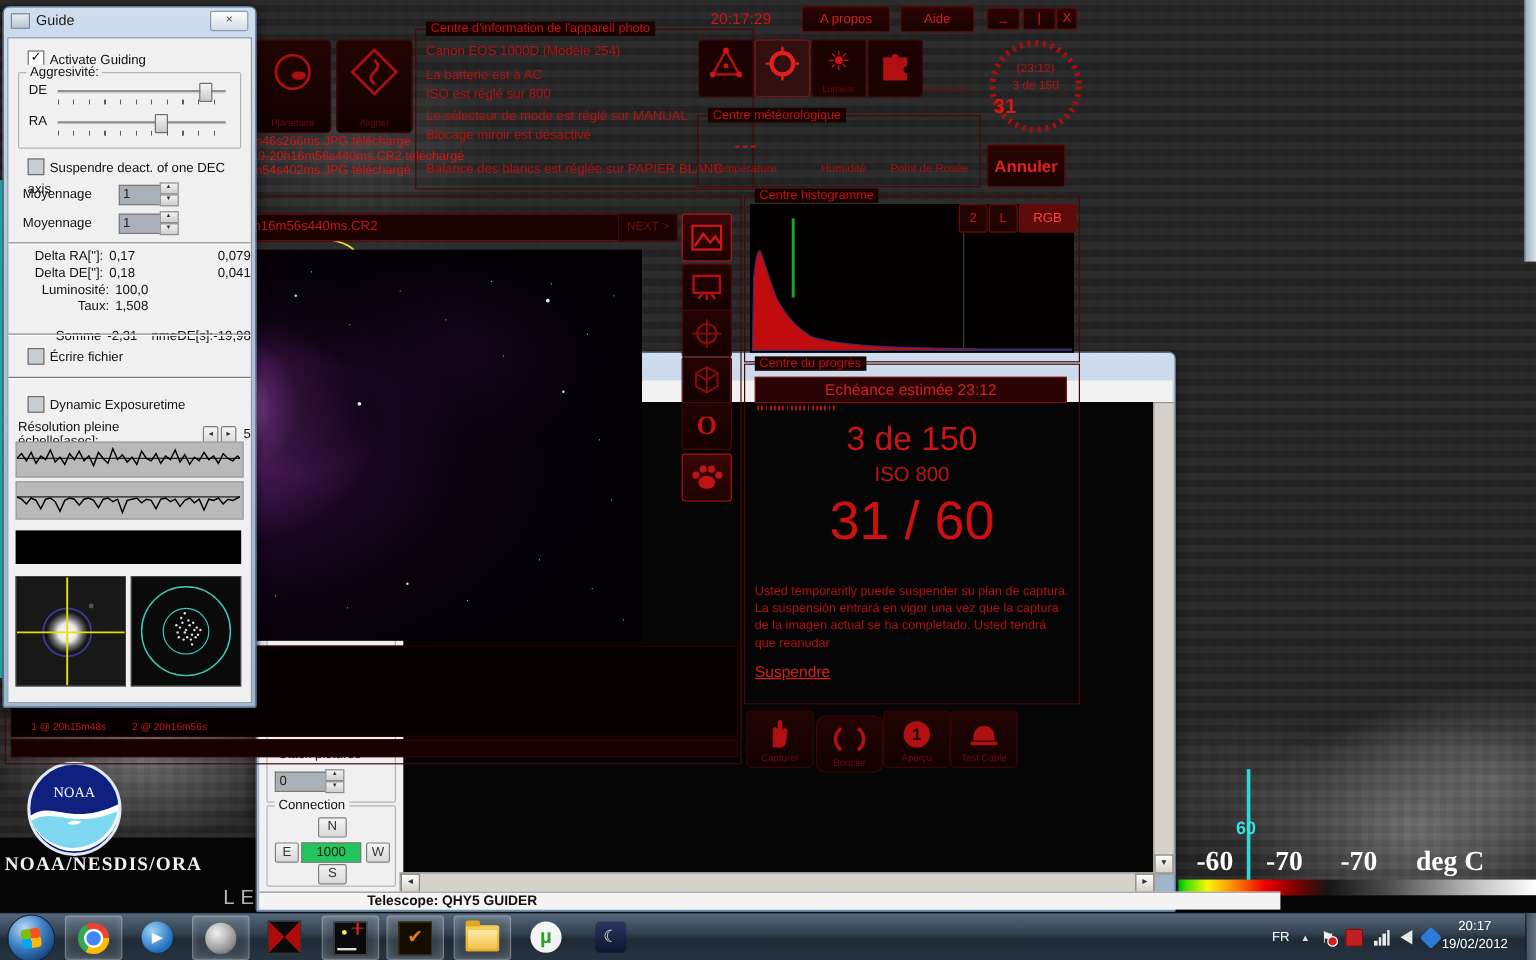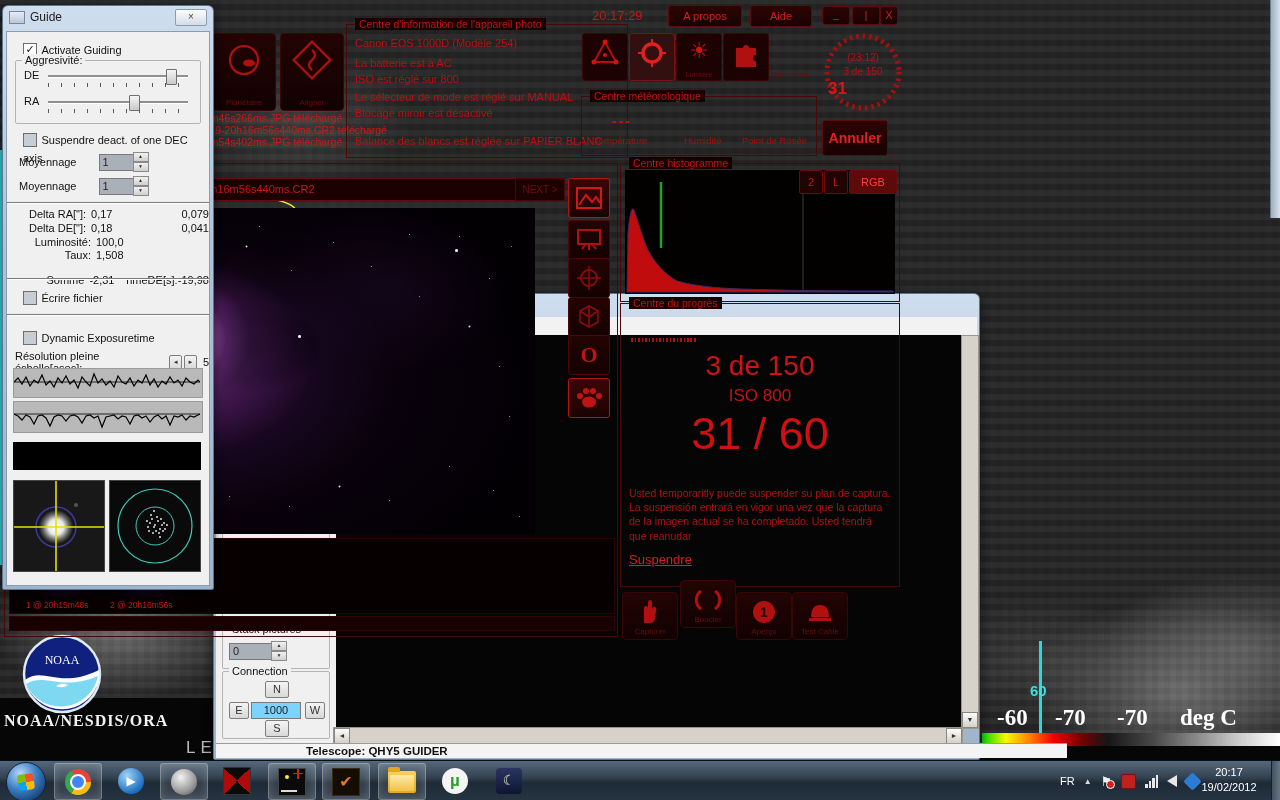--- a/index.html
+++ b/index.html
@@ -214,21 +214,21 @@
             <span>▲</span>
             <span>▼</span>
           </span>
         </div>
       </div>
 
       <div class="fieldset" style="left:6px;top:336px;width:106px;height:66px;">
         <span class="leg">Connection</span>
         <div class="btn97" style="left:42px;top:9px;width:22px;height:15px;line-height:15px;">N</div>
         <div class="btn97" style="left:6px;top:30px;width:18px;height:15px;line-height:15px;">E</div>
-        <div style="position:absolute;left:28px;top:30px;width:48px;height:15px;background:#7dd3fc;border:1px solid #7a7a7a;font-size:11px;text-align:center;line-height:15px;color:#222;">1000</div>
+        <div style="position:absolute;left:28px;top:30px;width:48px;height:15px;background:#22c55e;border:1px solid #7a7a7a;font-size:11px;text-align:center;line-height:15px;color:#222;">1000</div>
         <div class="btn97" style="left:82px;top:30px;width:18px;height:15px;line-height:15px;">W</div>
         <div class="btn97" style="left:42px;top:48px;width:22px;height:15px;line-height:15px;">S</div>
       </div>
     </div>
 
     <div class="sb" style="left:747px;top:41px;width:16px;height:392px;">
       <div class="sbbtn" style="position:absolute;left:0;bottom:0;width:14px;height:14px;line-height:13px;">▼</div>
     </div>
     <div class="sb" style="left:119px;top:433px;width:628px;height:16px;">
       <div class="sbbtn" style="position:absolute;left:0;top:0;width:14px;height:14px;line-height:13px;">◄</div>
@@ -420,35 +420,36 @@
         <line x1="36" y1="12" x2="36" y2="78" stroke="#1fa32a" stroke-width="2.5"></line>
         <line x1="178" y1="2" x2="178" y2="122" stroke="#3a3a3a" stroke-width="1"></line>
       </svg>
       <div class="histbtn" style="left:178px;top:6px;width:22px;">2</div>
       <div class="histbtn" style="left:203px;top:6px;width:22px;">L</div>
       <div class="histbtn sel" style="left:228px;top:6px;width:46px;">RGB</div>
     </div>
 
     <div class="redgroup" style="left:620px;top:303px;width:278px;height:282px;">
       <span class="rleg">Centre du progrès</span>
+      <div style="position:absolute;left:8px;top:10px;width:258px;height:20px;background:#2a0404;border:1px solid #7a1010;color:#d42020;font-size:13px;text-align:center;line-height:20px;">Echéance estimée 23:12</div>
       <div style="position:absolute;left:10px;top:34px;width:66px;height:4px;background:repeating-linear-gradient(90deg,#b31111 0 1.5px,rgba(0,0,0,0) 1.5px 3.5px);"></div>
       <div style="position:absolute;left:0;top:46px;width:100%;text-align:center;font-size:28px;color:#cc1414;">3 de 150</div>
       <div style="position:absolute;left:0;top:82px;width:100%;text-align:center;font-size:17px;color:#c01414;">ISO 800</div>
       <div style="position:absolute;left:0;top:104px;width:100%;text-align:center;font-size:45px;color:#d01010;">31 / 60</div>
       <div style="position:absolute;left:8px;top:182px;width:262px;font-size:10.5px;line-height:1.35;color:#b01212;">Usted temporaritly puede suspender su plan de captura. La suspensión entrará en vigor una vez que la captura de la imagen actual se ha completado. Usted tendrá que reanudar</div>
       <div style="position:absolute;left:8px;top:248px;font-size:13px;text-decoration:underline;color:#d42020;">Suspendre</div>
     </div>
 
     <div class="bigbtn" style="left:622px;top:592px;width:54px;height:46px;">
       <svg width="28" height="26" viewBox="0 0 28 26">
         <path d="M8,24 V10 q0,-3 2,-3 q2,0 2,3 V4 q0,-3 2,-3 q2,0 2,3 v6 q1,-3 3,-2 q2,1 1,4 l-1,8 q-1,4 -5,4 z" fill="#b01010"></path>
       </svg>
       <span class="cap">Capturer</span>
     </div>
-    <div class="bigbtn" style="left:680px;top:580px;width:54px;height:46px;">
+    <div class="bigbtn" style="left:680px;top:596px;width:54px;height:46px;border-radius:8px;">
       <svg width="28" height="26" viewBox="0 0 28 26">
         <path d="M7,4 a11,11 0 0 0 0,18" fill="none" stroke="#b01010" stroke-width="3"></path>
         <path d="M21,22 a11,11 0 0 0 0,-18" fill="none" stroke="#b01010" stroke-width="3"></path>
       </svg>
       <span class="cap">Boucler</span>
     </div>
     <div class="bigbtn" style="left:736px;top:592px;width:54px;height:46px;">
       <svg width="28" height="26" viewBox="0 0 28 26">
         <circle cx="14" cy="13" r="11" fill="#b01010"></circle>
         <text x="14" y="18" text-anchor="middle" font-size="14" font-weight="bold" fill="#2a0303">1</text>

